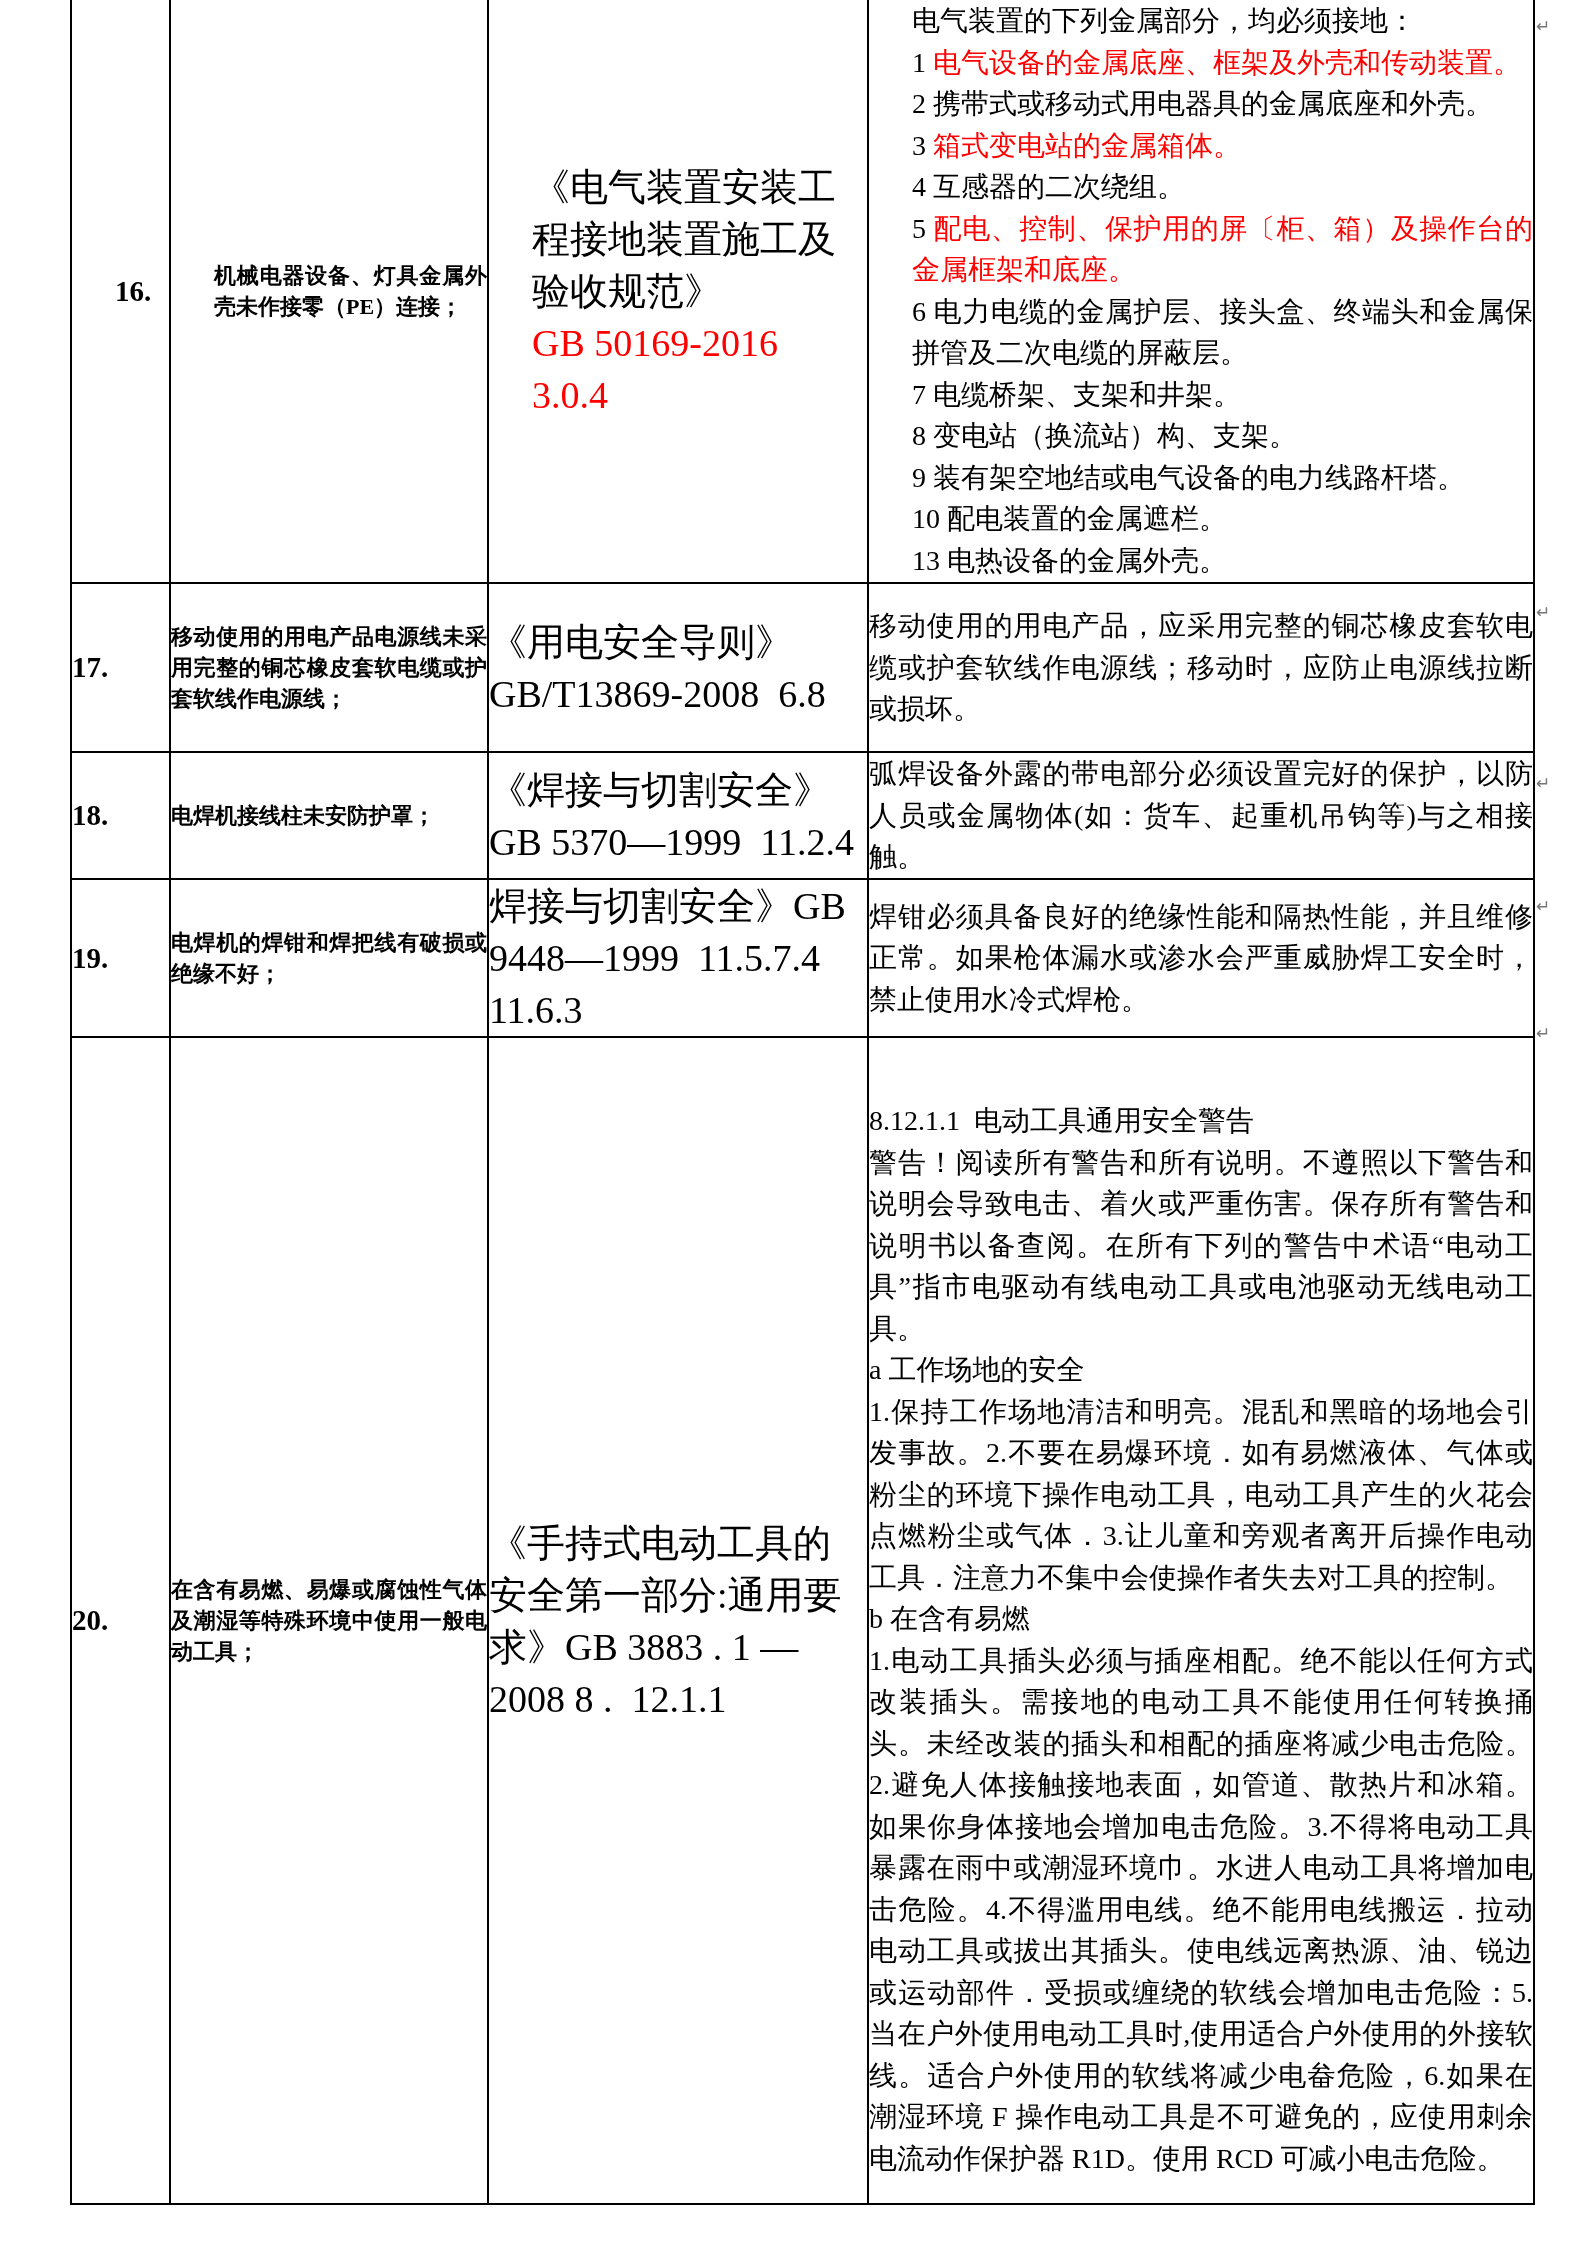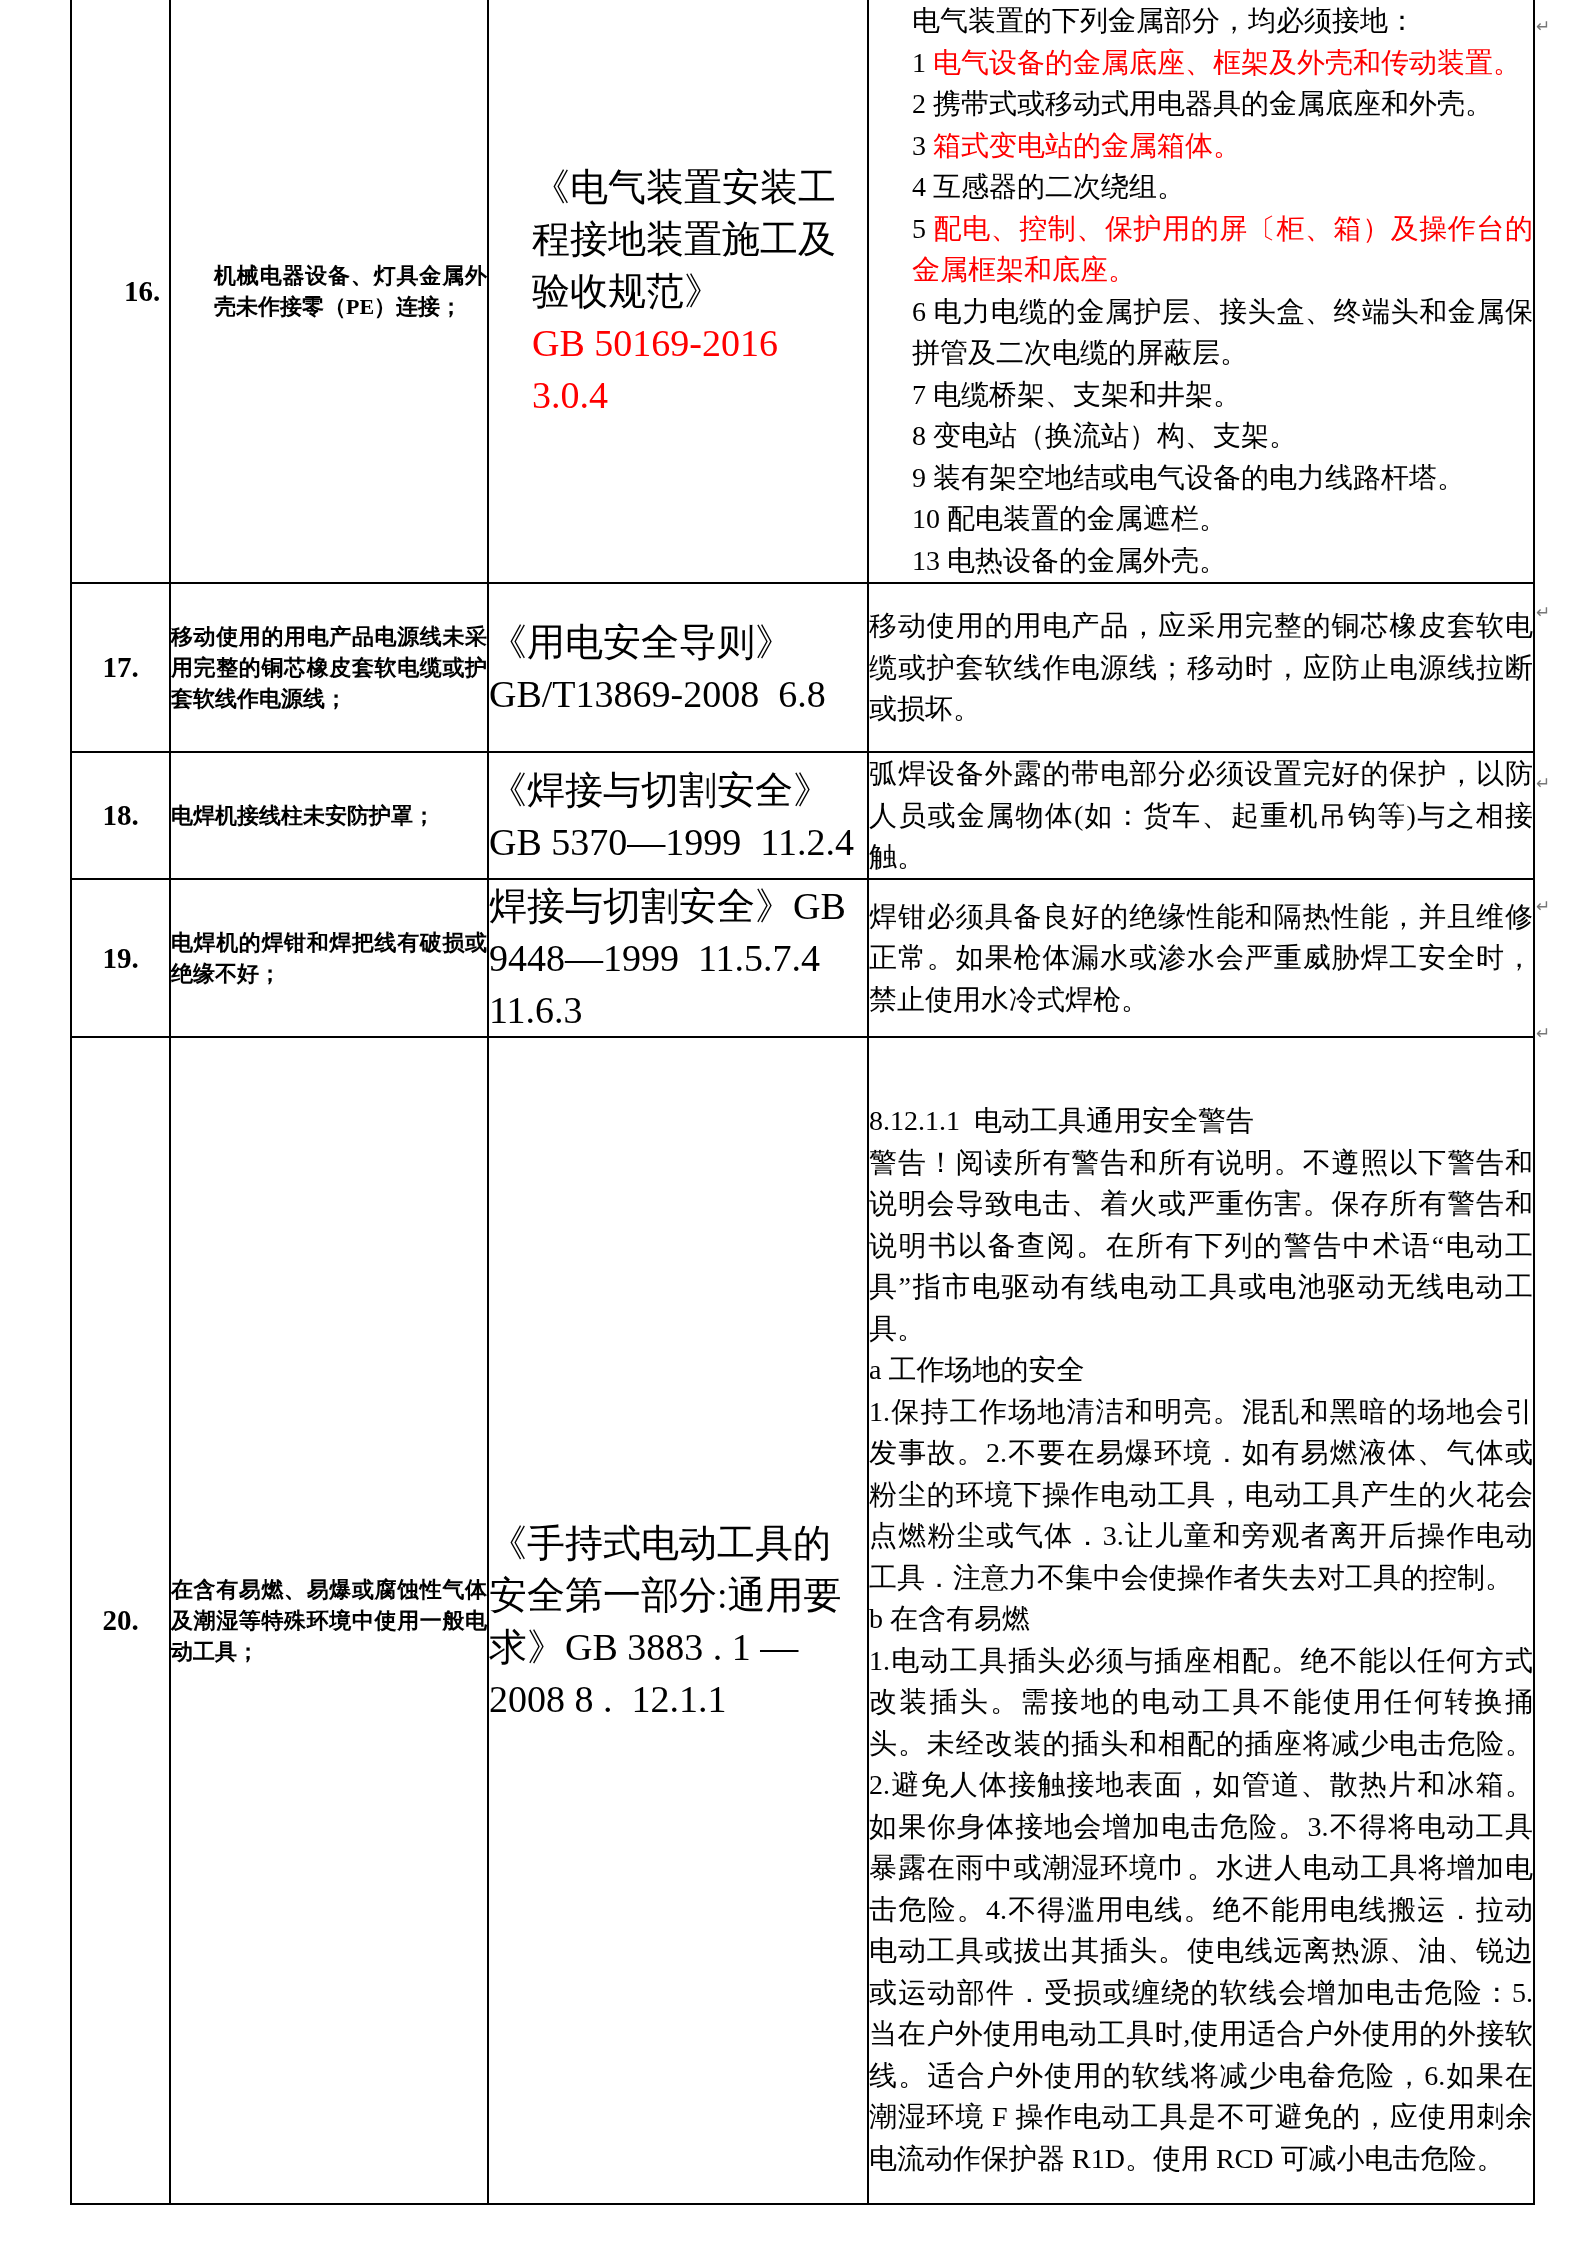--- a/index.html
+++ b/index.html
@@ -24,21 +24,21 @@
     overflow:hidden;
   }
   tr.r0 td{border-top:none;padding-left:43px;}
   tr.r0{height:583px;}
   tr.r1{height:169px;}
   tr.r2{height:127px;}
   tr.r3{height:124px;}
   tr.r4{height:1167px;}
 
   td.num{
-    text-align:center;
+    text-align:left;
     font-weight:bold;
     font-size:29px;
   }
   td.desc{
     padding:0 10px;
     font-size:22px;
     line-height:31px;
     font-weight:bold;
   }
   td.ref{

